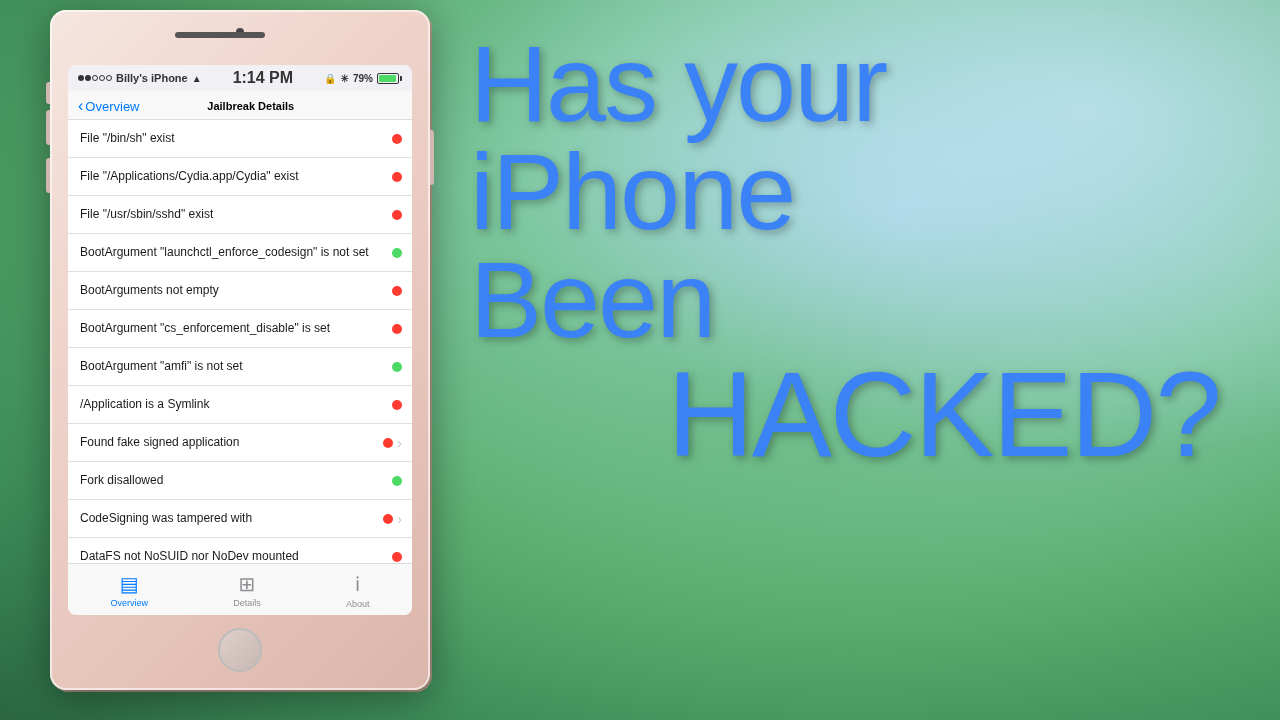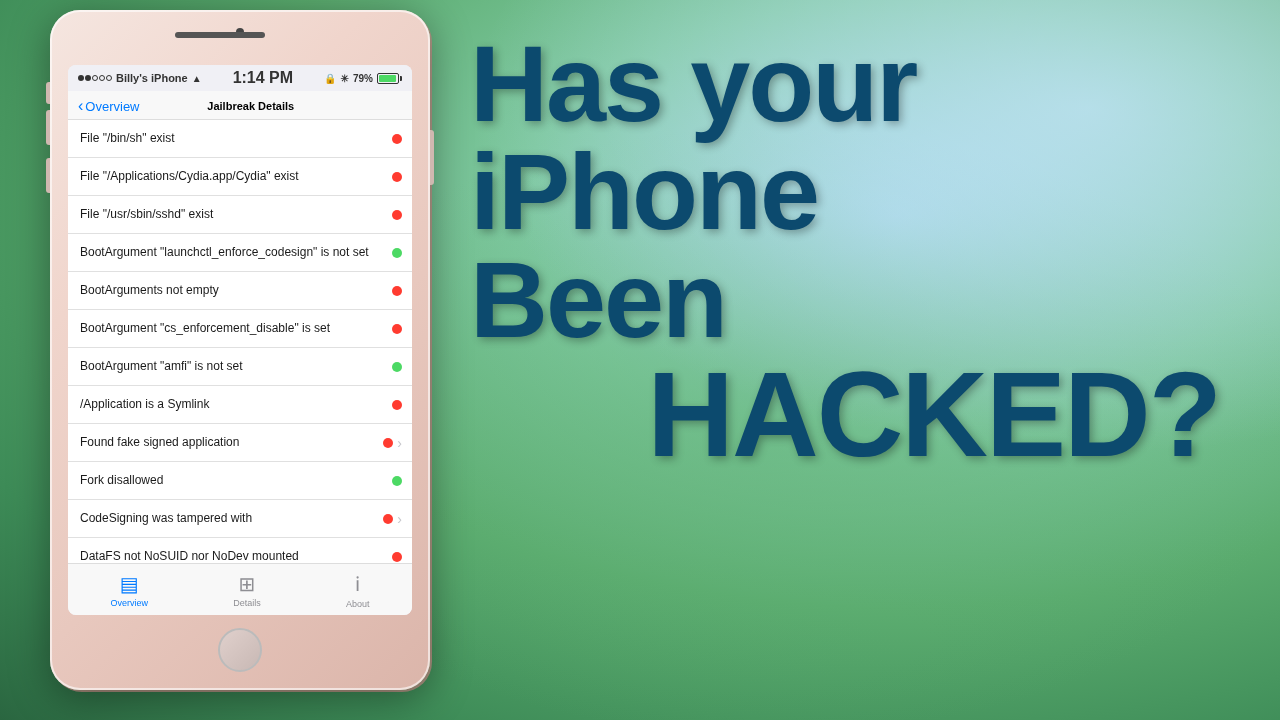--- a/index.html
+++ b/index.html
@@ -32,22 +32,22 @@
     .headline {
       position: absolute;
       right: 60px;
       top: 30px;
       width: 750px;
       z-index: 1;
       text-align: left;
     }
     .headline-text {
       font-size: 108px;
-      font-weight: 700;
-      color: #0c4a6e;
+      font-weight: 400;
+      color: #3b82f6;
       line-height: 1.0;
       text-shadow: 3px 3px 8px rgba(0,0,0,0.3);
       letter-spacing: -2px;
     }
     .headline-text .hacked {
       font-size: 120px;
       display: block;
       text-align: right;
     }
 
@@ -59,21 +59,21 @@
       z-index: 2;
       width: 420px;
       height: 700px;
     }
 
     .phone-body {
       position: relative;
       width: 380px;
       height: 680px;
       background: linear-gradient(135deg, #f5e6e0 0%, #f0d5cc 30%, #e8c8be 60%, #dbb5aa 100%);
-      border-radius: 30px;
+      border-radius: 16px;
       box-shadow: 
         inset 0 0 0 2px rgba(255,255,255,0.6),
         0 8px 40px rgba(0,0,0,0.4),
         2px 2px 0 rgba(200,150,140,0.8);
       margin: 0 auto;
     }
 
     
     .phone-front-camera {
       position: absolute;

